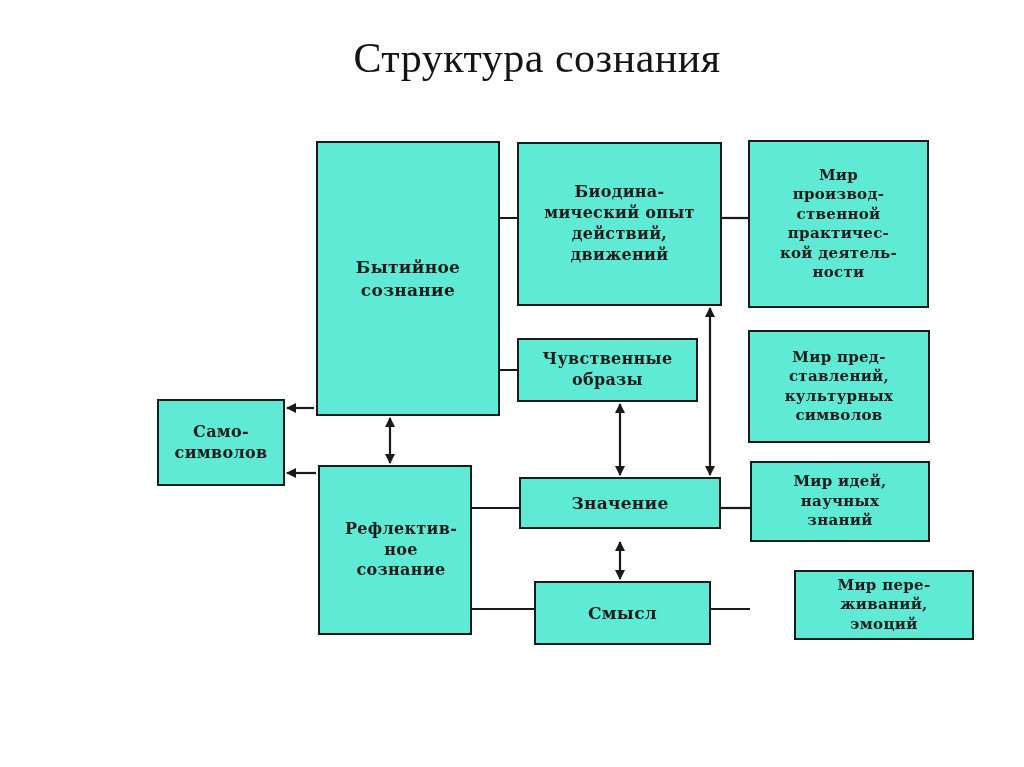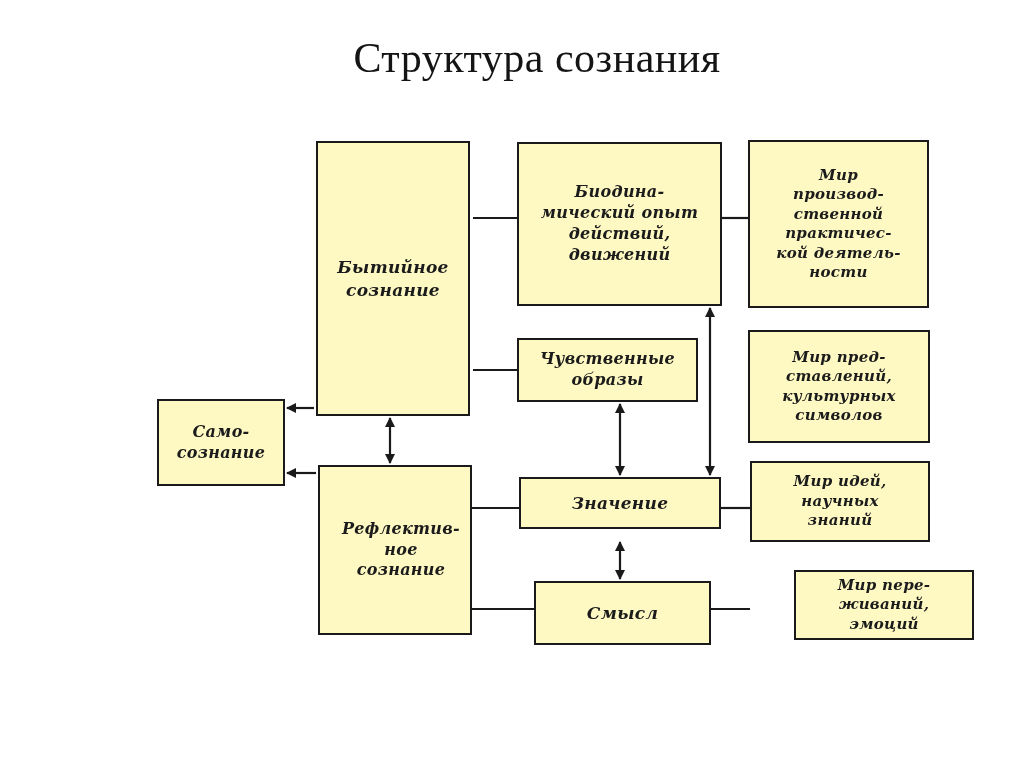--- a/index.html
+++ b/index.html
@@ -20,33 +20,32 @@
     font-size:42px;
     font-weight:400;
     color:#141414;
     letter-spacing:0.5px;
     padding-left:25px;
   }
 
   .box{
     position:absolute;
     border:2px solid #1a1a1a;
-    background:#fef9c3;
+    background:#5eead4;
     box-sizing:border-box;
     display:flex;
     align-items:center;
     justify-content:center;
     text-align:center;
     font-family:"DejaVu Serif", serif;
     font-weight:700;
     color:#1b1b1b;
     line-height:1.30;
     letter-spacing:0.3px;
     z-index:3;
-    font-style:italic;
   }
   .box span{display:block;padding:0 5px;white-space:pre-line;}
 
   #svg-links{position:absolute;left:0;top:0;width:1024px;height:767px;z-index:1;}
 </style>
 </head>
 <body>
 
 <div id="stage">
 
@@ -96,21 +95,21 @@
       </g>
       <g>
         <line x1="721" y1="508" x2="750" y2="508" stroke="#1a1a1a" stroke-width="2.2"></line>
       </g>
       <g>
         <line x1="711" y1="609" x2="750" y2="609" stroke="#1a1a1a" stroke-width="2.2"></line>
       </g>
     </svg>
 
   <div id="nodes">
-      <div class="box" style="left: 316px; top: 141px; width: 154px; height: 275px; font-size: 17px;">
+      <div class="box" style="left: 316px; top: 141px; width: 184px; height: 275px; font-size: 17px;">
         <span>Бытийное
 сознание</span>
       </div>
       <div class="box" style="left: 517px; top: 142px; width: 205px; height: 164px; font-size: 16px;">
         <span>Биодина-
 мический опыт
 действий,
 движений</span>
       </div>
       <div class="box" style="left: 748px; top: 140px; width: 181px; height: 168px; font-size: 15px;">
@@ -126,21 +125,21 @@
 образы</span>
       </div>
       <div class="box" style="left: 748px; top: 330px; width: 182px; height: 113px; font-size: 15px;">
         <span>Мир пред-
 ставлений,
 культурных
 символов</span>
       </div>
       <div class="box" style="left: 157px; top: 399px; width: 128px; height: 87px; font-size: 16px;">
         <span>Само-
-сознание</span>
+символов</span>
       </div>
       <div class="box" style="left: 318px; top: 465px; width: 154px; height: 170px; font-size: 16px; padding-left: 12px;">
         <span>Рефлектив-
 ное
 сознание</span>
       </div>
       <div class="box" style="left: 519px; top: 477px; width: 202px; height: 52px; font-size: 17px;">
         <span>Значение</span>
       </div>
       <div class="box" style="left: 750px; top: 461px; width: 180px; height: 81px; font-size: 15px;">

